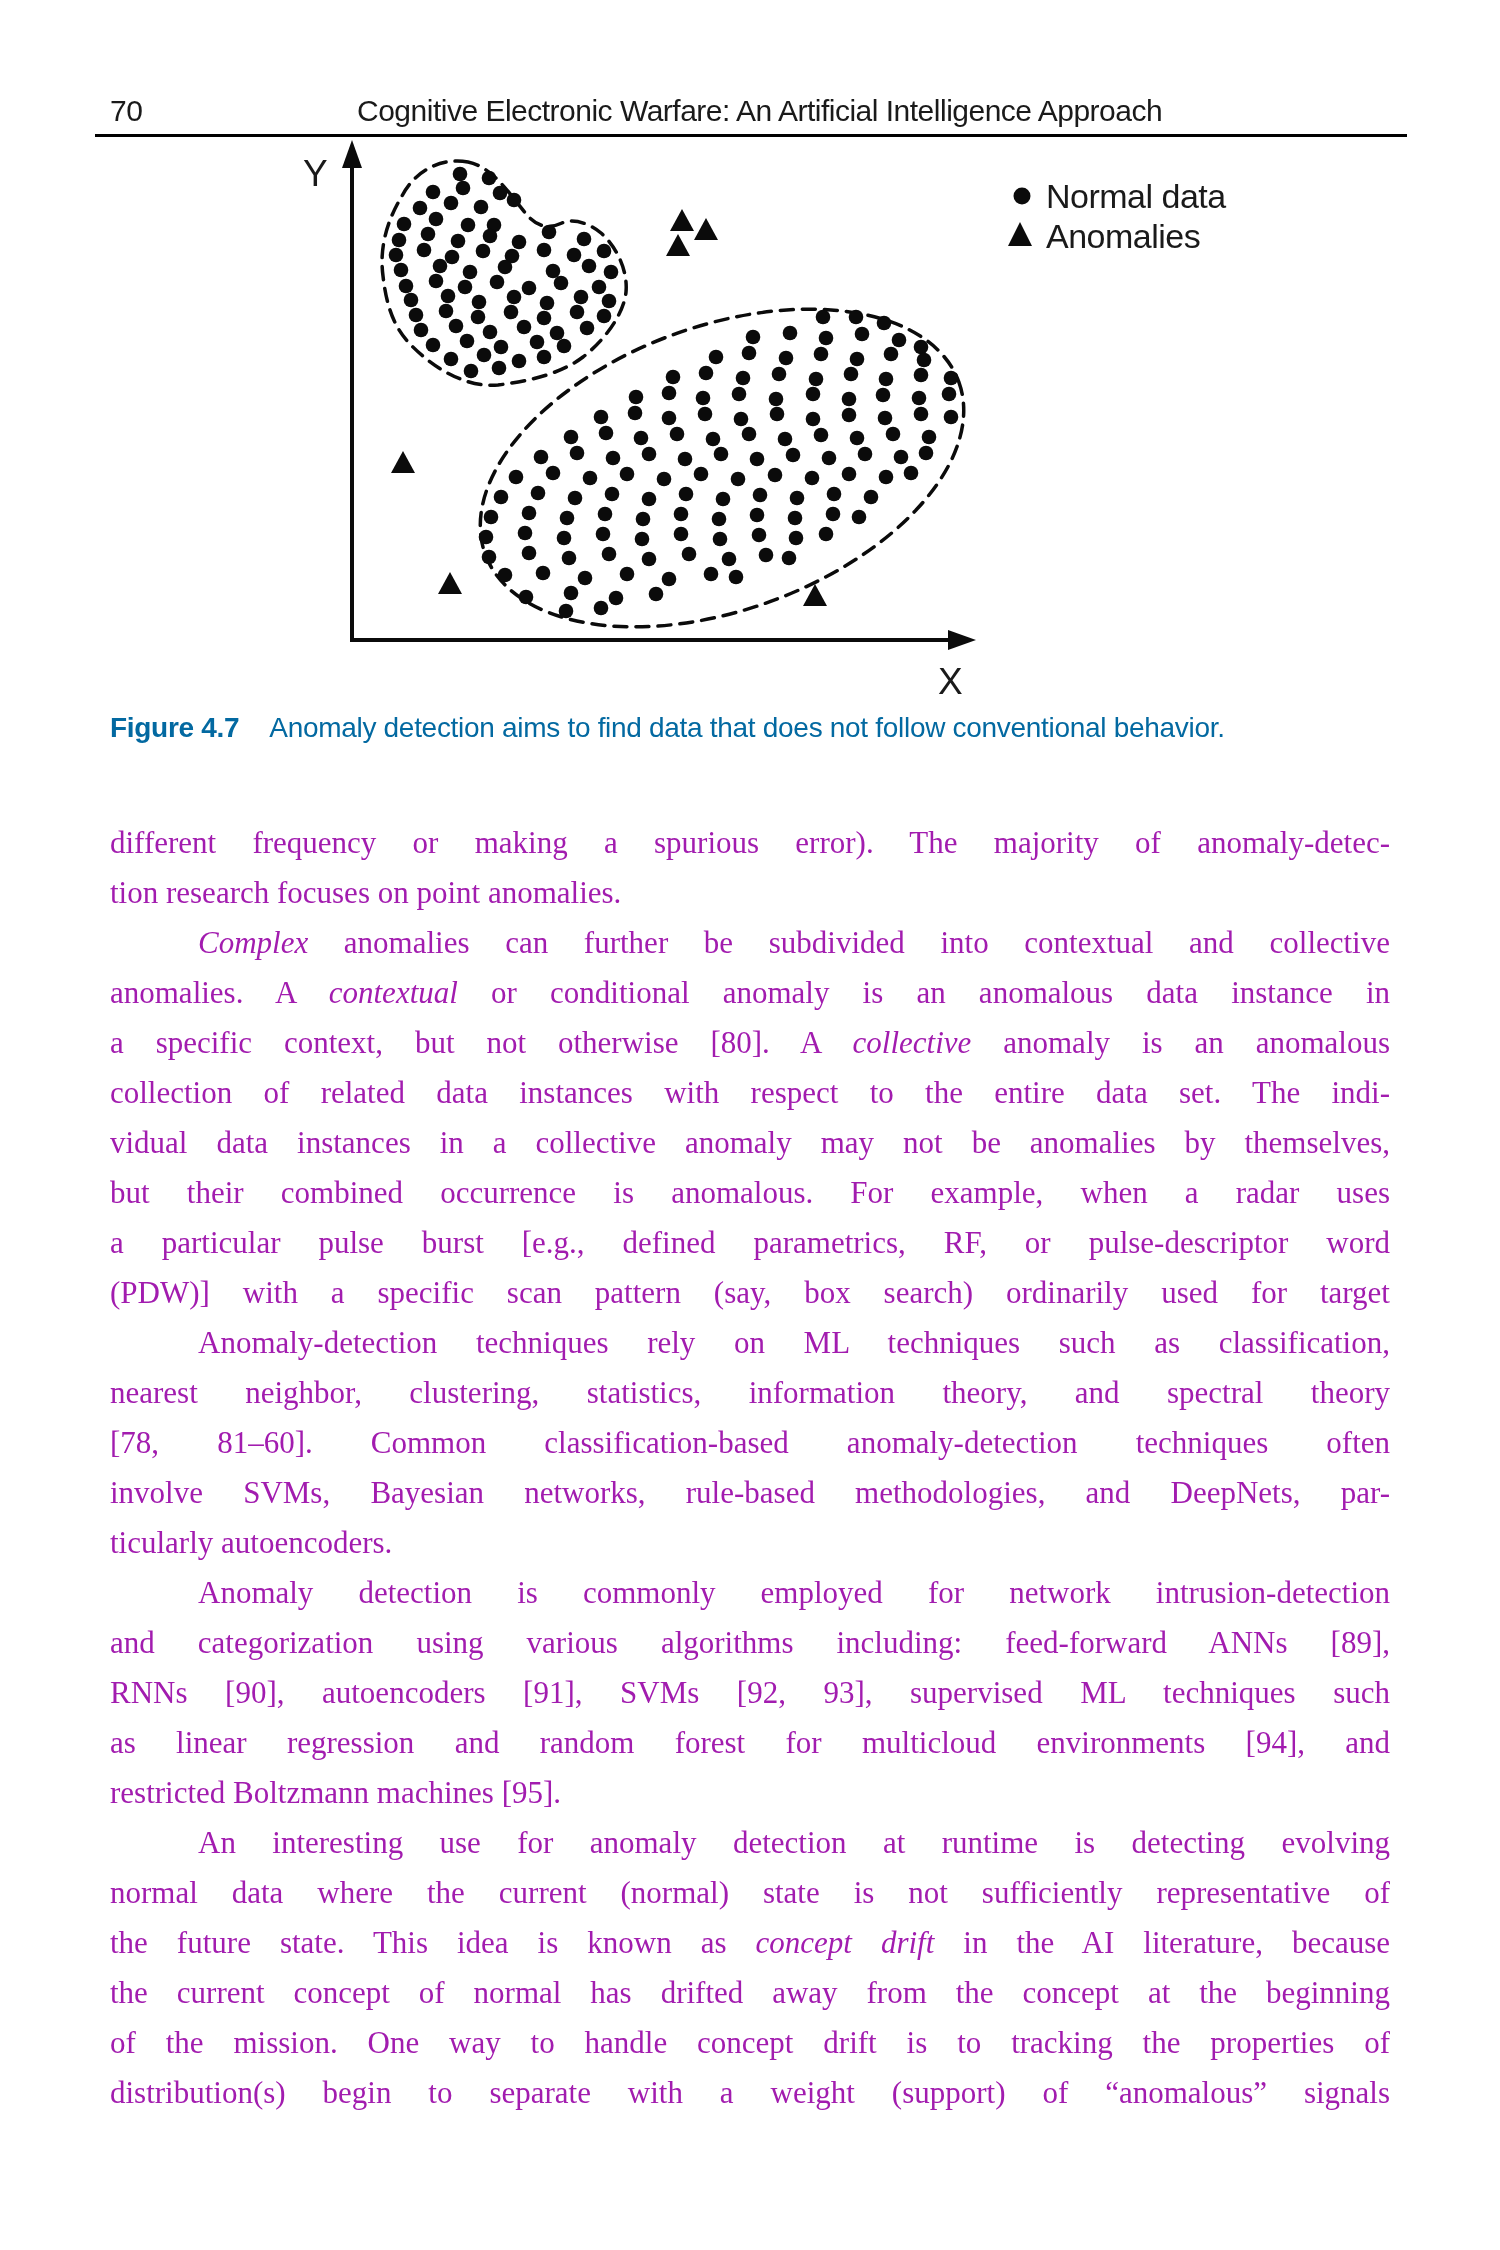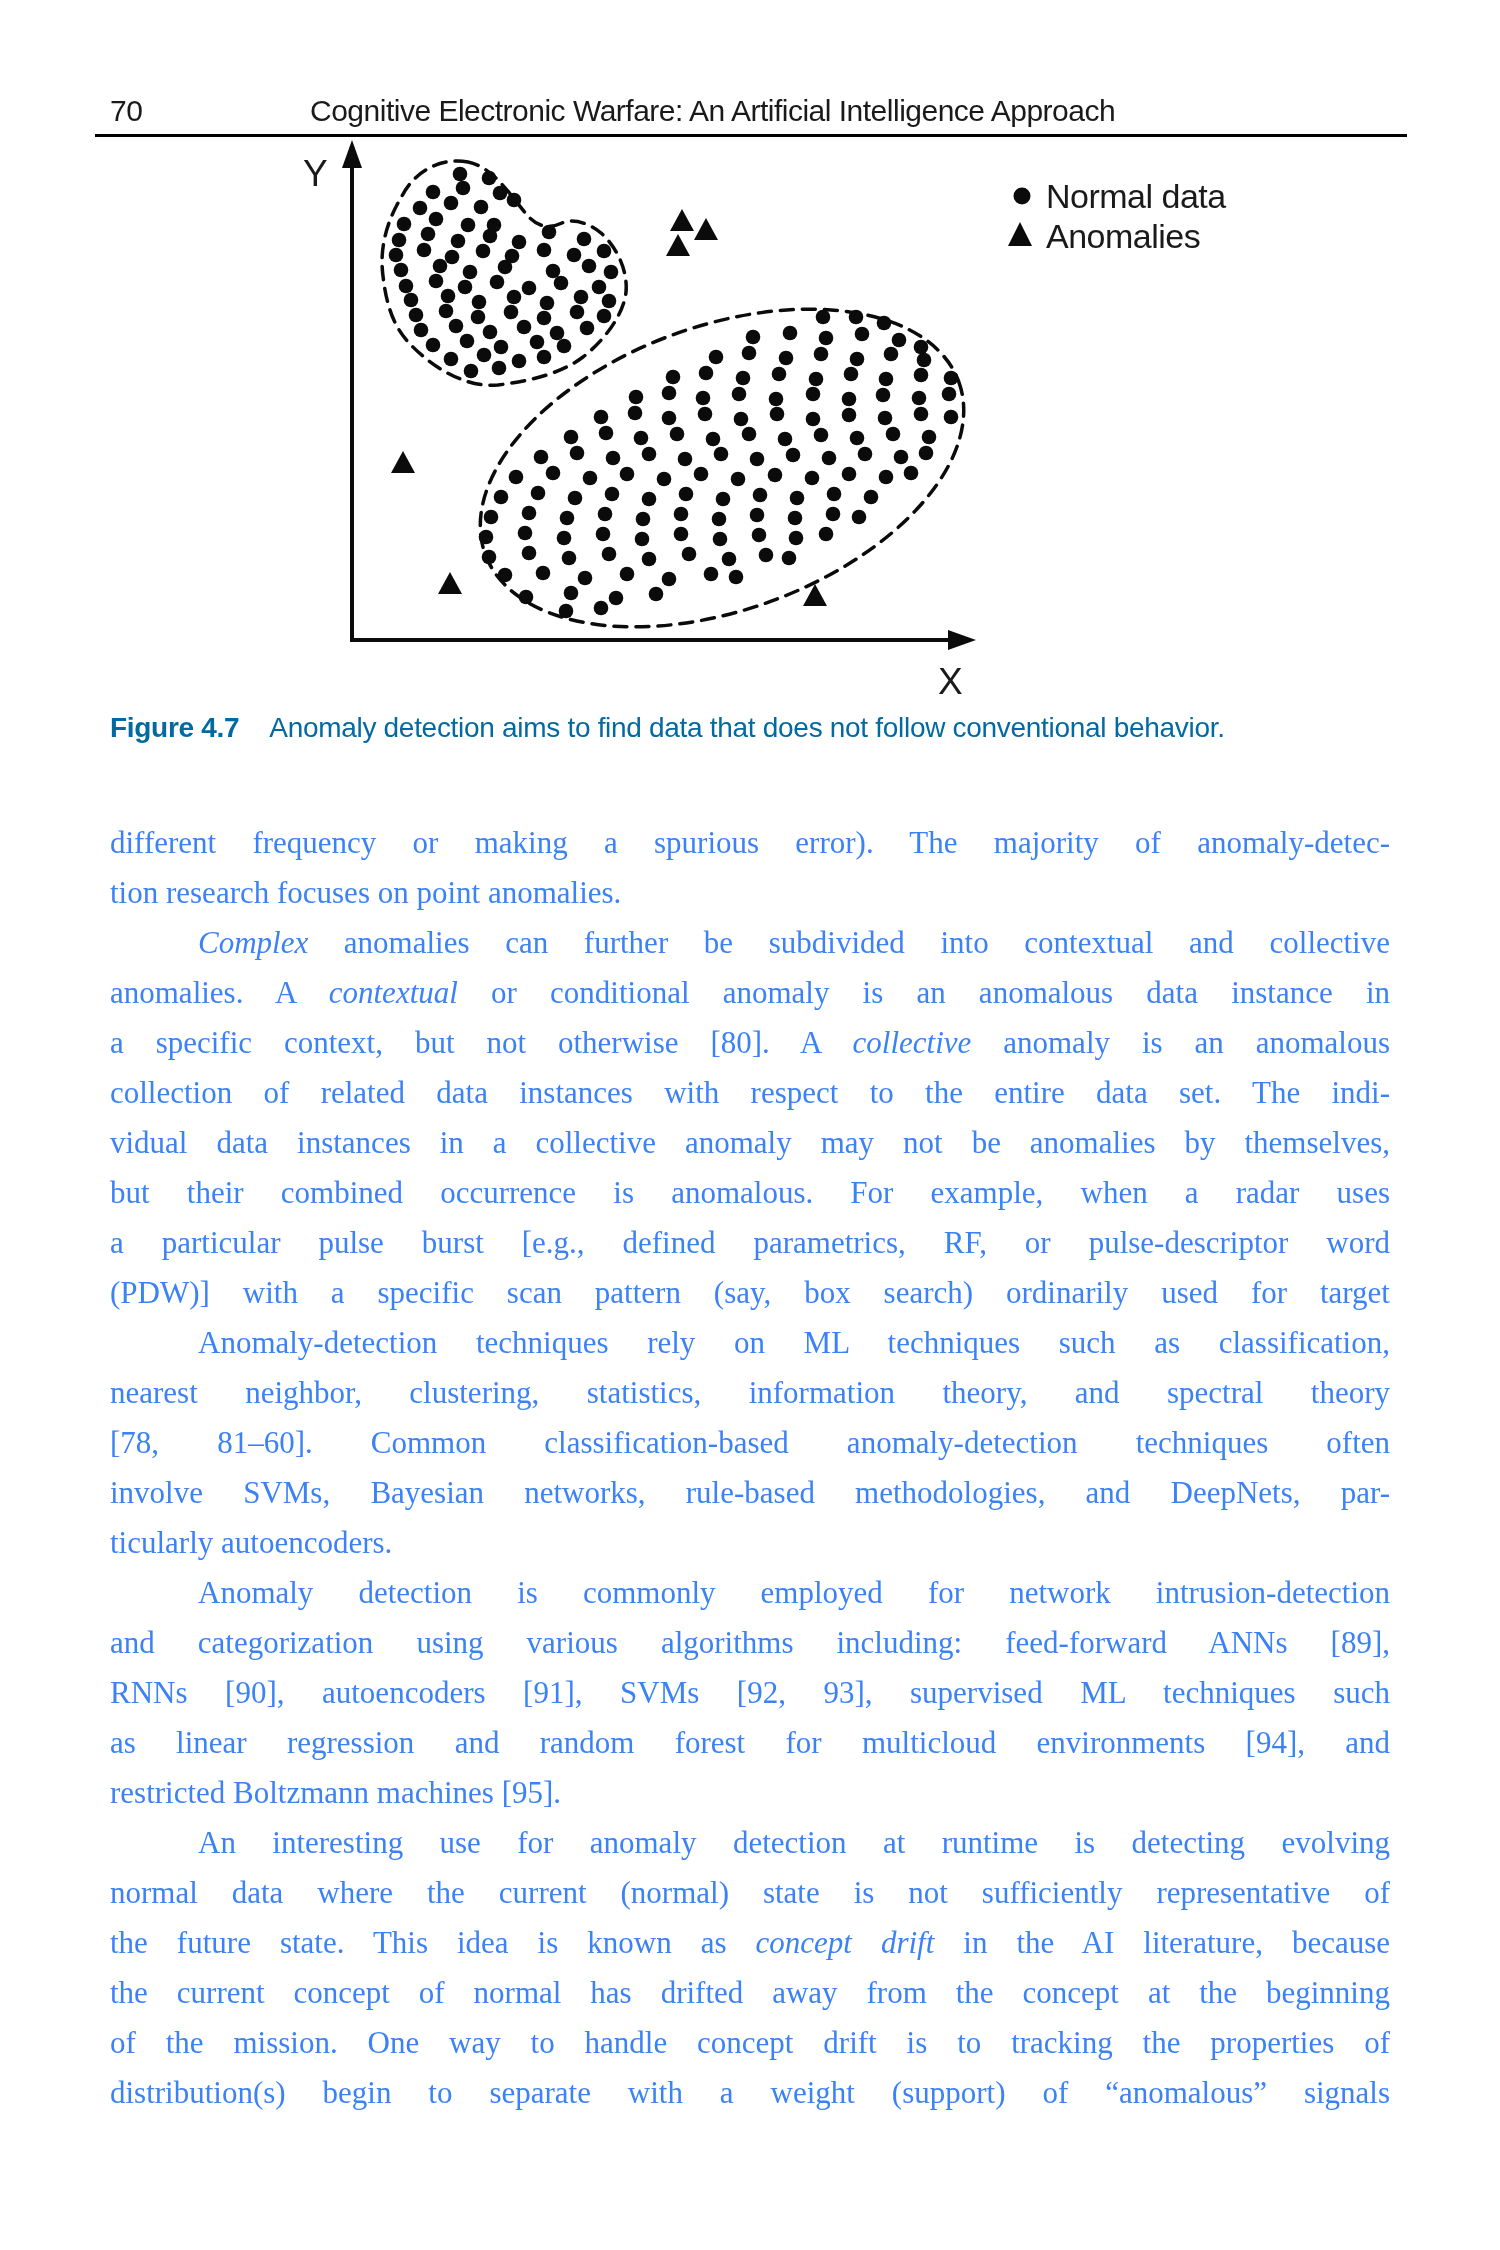--- a/index.html
+++ b/index.html
@@ -3,21 +3,21 @@
 <meta charset="utf-8">
 <style>
   html,body{margin:0;padding:0;}
   body{
     width:1500px;height:2250px;background:#ffffff;color:#121212;
     font-family:"Liberation Serif", serif;position:relative;overflow:hidden;
   }
   
   .header{
     position:absolute;top:94px;left:110px;width:1290px;display:flex;
-    font-family:"Liberation Sans", sans-serif;font-size:30px;letter-spacing:-0.5px;color:#1a1a1a;
+    font-family:"Liberation Sans", sans-serif;font-size:30px;letter-spacing:-0.5px;color:#1a1a1a;gap:47px;
   }
   .pagenum{width:200px;flex:0 0 auto;}
   .runtitle{flex:1 1 auto;}
   .header-rule{position:absolute;top:134px;left:95px;width:1312px;height:3px;background:#000;}
   
   #figure{position:absolute;left:0;top:100px;width:1500px;height:620px;}
   .dot{fill:#0b0b0b;}
   .tri{fill:#0b0b0b;}
   .outline{fill:none;stroke:#0b0b0b;stroke-width:3.5;stroke-dasharray:13 9;stroke-linecap:round;}
   .ax{stroke:#0b0b0b;stroke-width:4;}
@@ -26,21 +26,21 @@
   .legtext{font-family:"Liberation Sans", sans-serif;font-size:34px;letter-spacing:-0.5px;fill:#1a1a1a;}
   
   .caption{
     position:absolute;top:712px;left:110px;width:1290px;
     font-family:"Liberation Sans", sans-serif;font-size:28px;letter-spacing:-0.3px;color:#0369a1;
   }
   .cap-label{font-weight:bold;margin-right:30px;}
   
   #body-text{
     position:absolute;top:818px;left:110px;width:1280px;
-    font-size:31px;line-height:50px;color:#3b82f6;
+    font-size:31px;line-height:50px;color:#a21caf;
   }
   .bline{text-align:justify;text-align-last:justify;height:50px;overflow:hidden;}
   .bline.end{text-align-last:left;}
   .bline.indent{text-indent:88px;}
   .it{font-style:italic;}
 </style>
 </head>
 <body>
 
 <div class="header">

